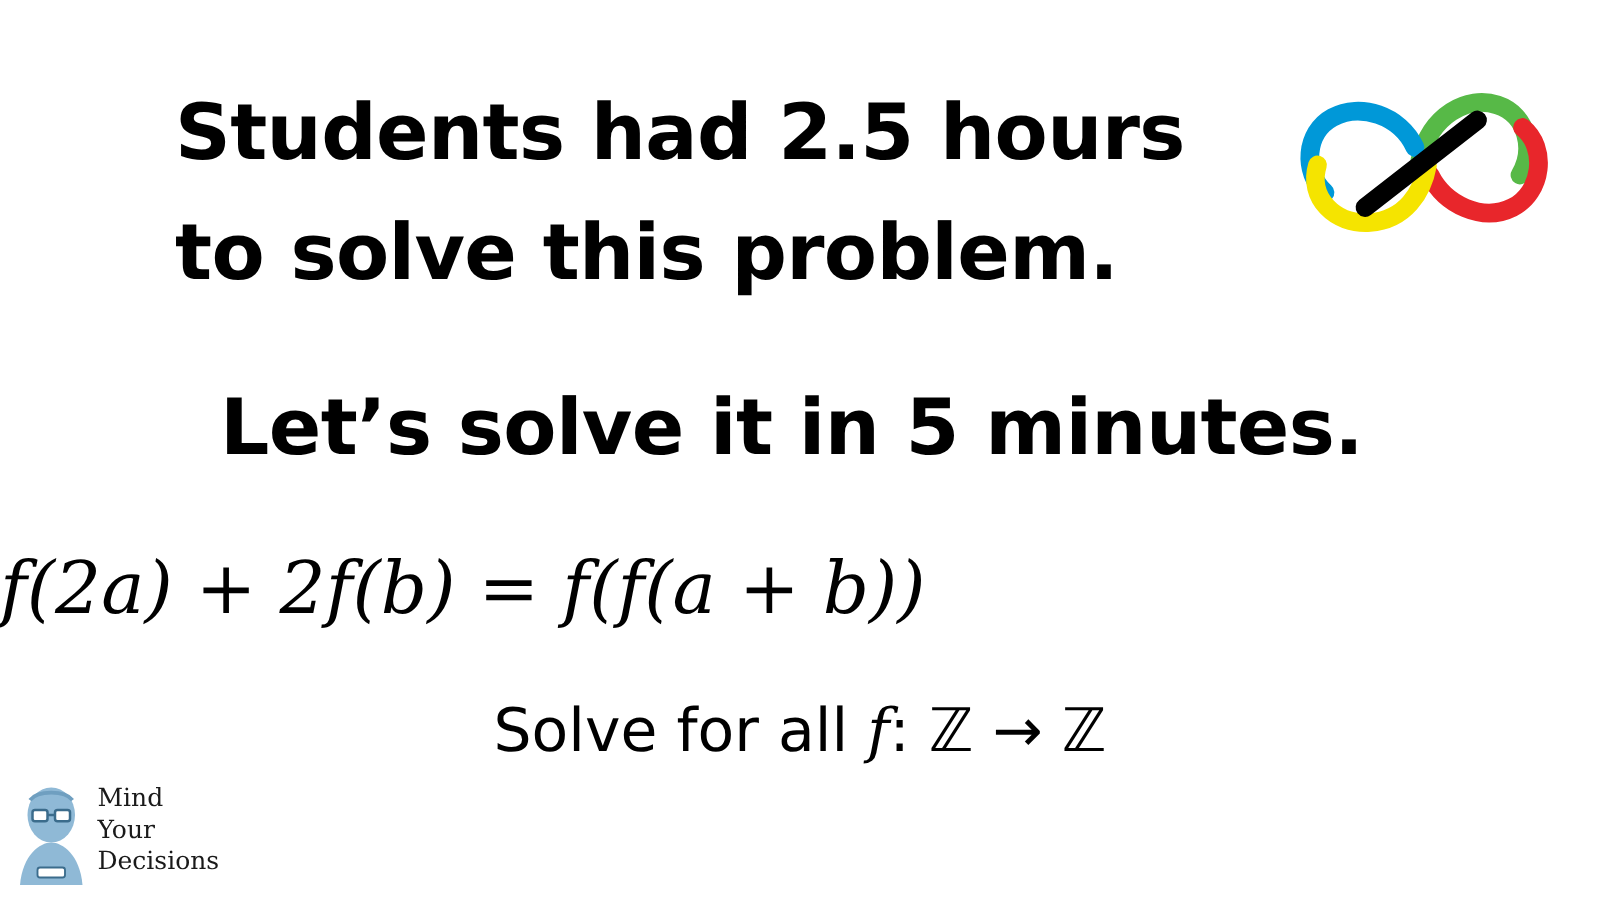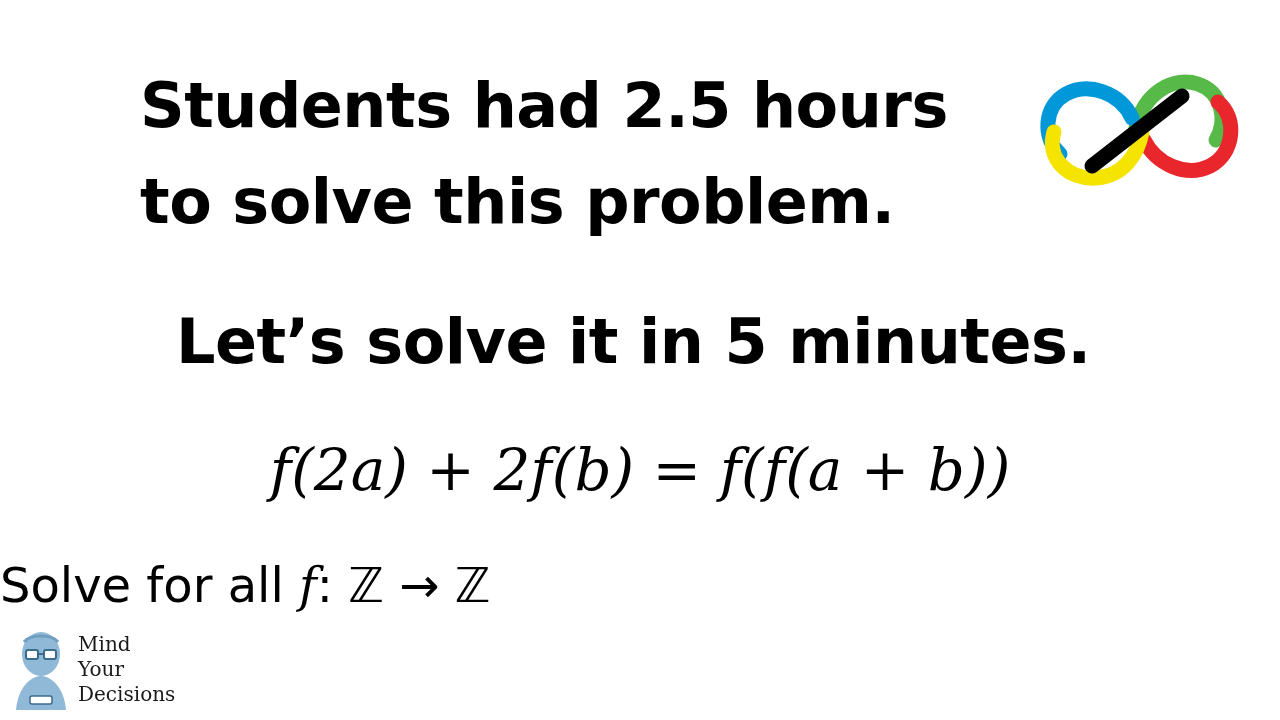--- a/index.html
+++ b/index.html
@@ -44,33 +44,34 @@
     white-space: nowrap;
     margin-left: 36px;
   }
 
   
   .equation {
     position: absolute;
     left: 0;
     top: 430px;
     width: 1280px;
-    text-align: center;
+    text-align: left;
     font-family: "DejaVu Serif", serif;
     font-style: italic;
     font-size: 58px;
     line-height: 80px;
     white-space: nowrap;
   }
 
   .solve-line {
     position: absolute;
     left: 0;
     top: 548px;
     width: 1280px;
+    text-align: center;
     font-family: "DejaVu Sans", sans-serif;
     font-size: 48px;
     line-height: 74px;
     white-space: nowrap;
   }
   .solve-line .fn {
     font-family: "DejaVu Serif", serif;
     font-style: italic;
   }
   .solve-line .zz {
@@ -86,21 +87,20 @@
     height: 130px;
   }
 
   
   .brand {
     position: absolute;
     left: 10px;
     bottom: 8px;
     height: 86px;
     display: flex;
-    align-items: center;
   }
   .brand-avatar {
     width: 62px;
     height: 82px;
     flex: 0 0 auto;
   }
   .brand-text {
     margin-left: 6px;
     font-family: "DejaVu Serif", serif;
     font-size: 20px;

